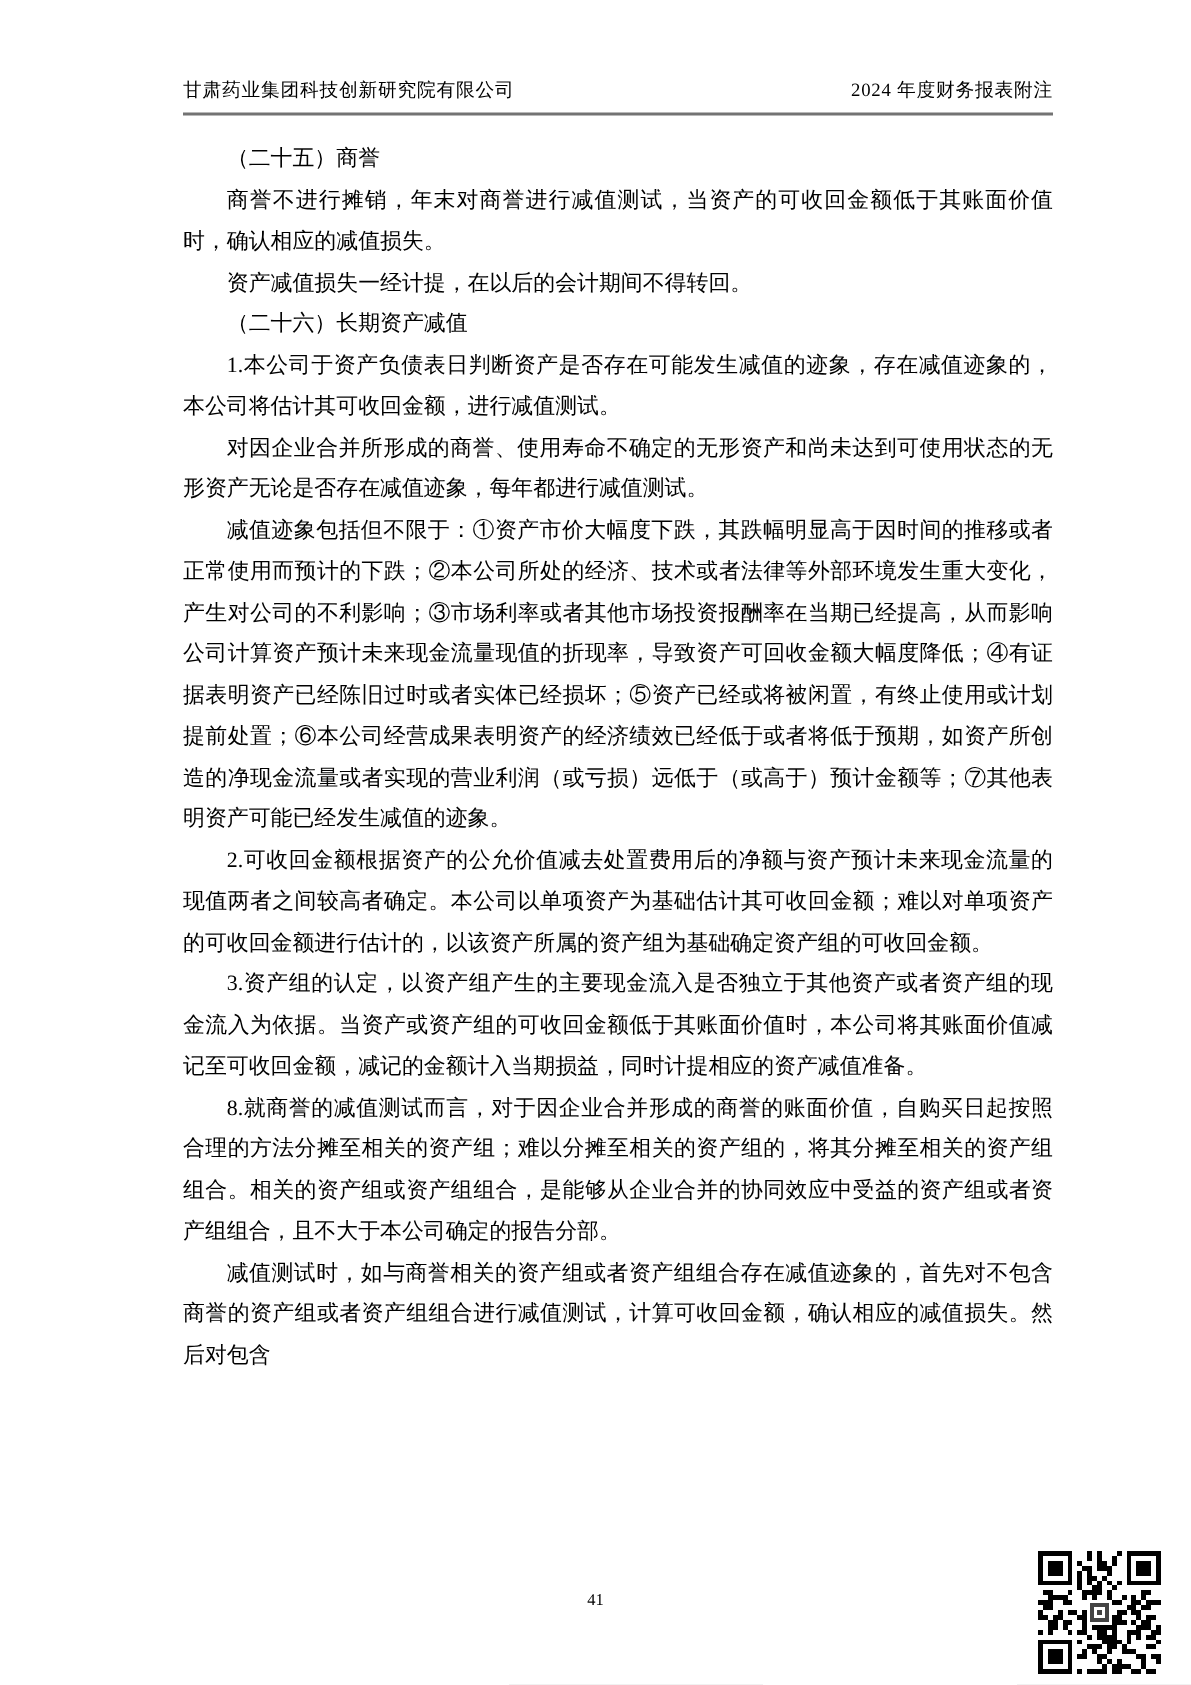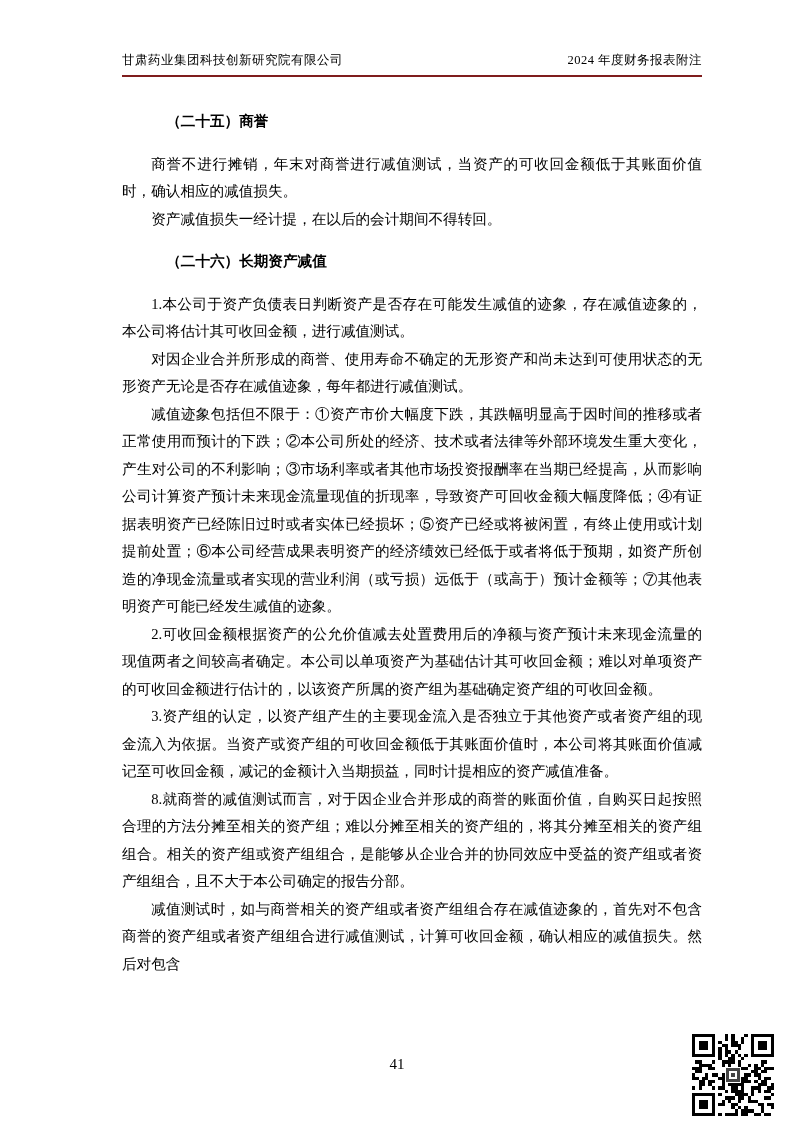--- a/index.html
+++ b/index.html
@@ -12,41 +12,41 @@
     color:#000000;
     overflow:hidden;
   }
   .header{
     position:absolute;
     left:122px;right:92px;top:52px;
     display:flex;justify-content:space-between;
     font-size:12.5px;
     letter-spacing:0.5px;
     padding-bottom:6px;
-    border-bottom:2px solid #7f1d1d;
+    border-bottom:2px solid #737373;
   }
   .doc-body{
     position:absolute;
     left:122px;right:92px;top:93px;
     font-size:14.6px;
     line-height:27.5px;
     text-align:justify;
   }
   .para{margin:0;text-indent:2em;}
   .heading{
-    margin:15px;text-indent:2em;
+    margin:0;text-indent:2em;
     font-family:"Liberation Sans","DejaVu Sans",sans-serif;
-    font-weight:700;
+    font-weight:400;
     font-size:14.6px;
   }
   .footer-pageno{
     position:absolute;
     left:0;right:0;bottom:50px;
     text-align:center;
-    font-size:15px;
+    font-size:11px;
   }
   .qr{
     position:absolute;
     right:20px;bottom:7px;
     width:82px;height:82px;
   }
 </style>
 </head>
 <body>
 

